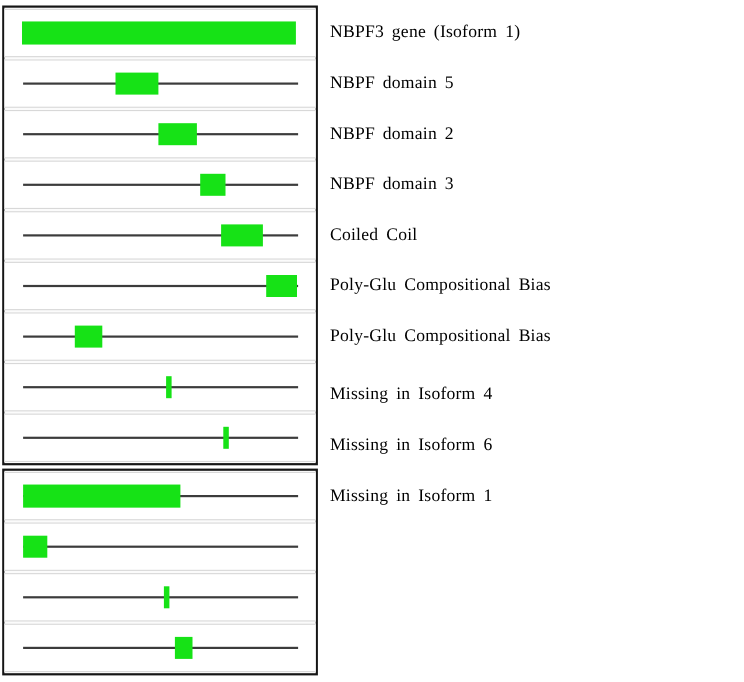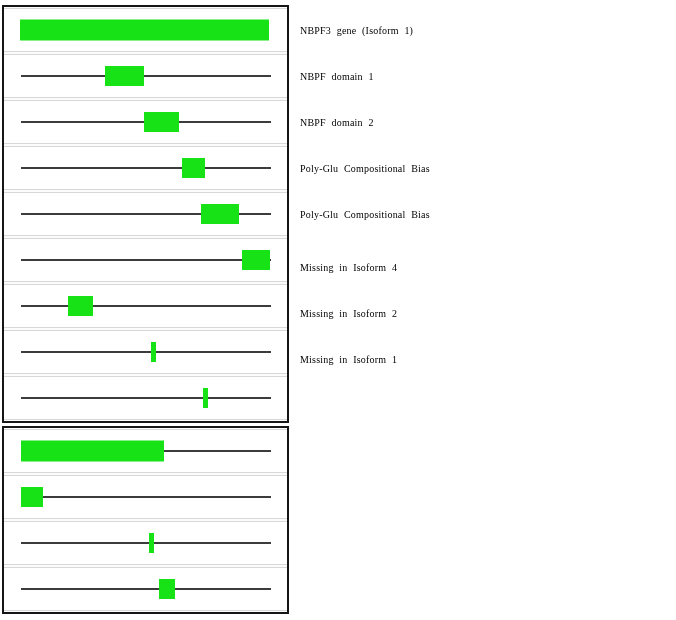--- a/index.html
+++ b/index.html
@@ -72,21 +72,21 @@
     border-top: 2px solid transparent;
     border-bottom: 2px solid transparent;
     display: flex;
     flex-direction: column;
   }
   .lgroup2 { margin-top: 3px; }
   .lrow {
     height: 46px;
     display: flex;
     align-items: center;
-    font-size: 10px;
+    font-size: 16px;
     letter-spacing: 0.2px;
     word-spacing: 3px;
     color: #000000;
     white-space: nowrap;
   }
 </style>
 </head>
 <body>
 
 <div class="wrap">
@@ -169,24 +169,26 @@
           <div class="track">
             <div class="tline"></div>
             <div class="feat" style="left: 138px; width: 16px;"></div>
           </div>
         </div>
       </div>
   </div>
   <div class="labels-col">
     <div class="lgroup lgroup1" id="lgroup1">
         <div class="lrow">NBPF3 gene (Isoform 1)</div>
-        <div class="lrow">NBPF domain 1</div>
+        <div class="lrow">NBPF domain 5</div>
         <div class="lrow">NBPF domain 2</div>
+        <div class="lrow">NBPF domain 3</div>
+        <div class="lrow">Coiled Coil</div>
         <div class="lrow">Poly-Glu Compositional Bias</div>
         <div class="lrow">Poly-Glu Compositional Bias</div>
       </div>
     <div class="lgroup lgroup2" id="lgroup2">
         <div class="lrow">Missing in Isoform 4</div>
-        <div class="lrow">Missing in Isoform 2</div>
+        <div class="lrow">Missing in Isoform 6</div>
         <div class="lrow">Missing in Isoform 1</div>
       </div>
   </div>
 </div>
 
 </body></html>

